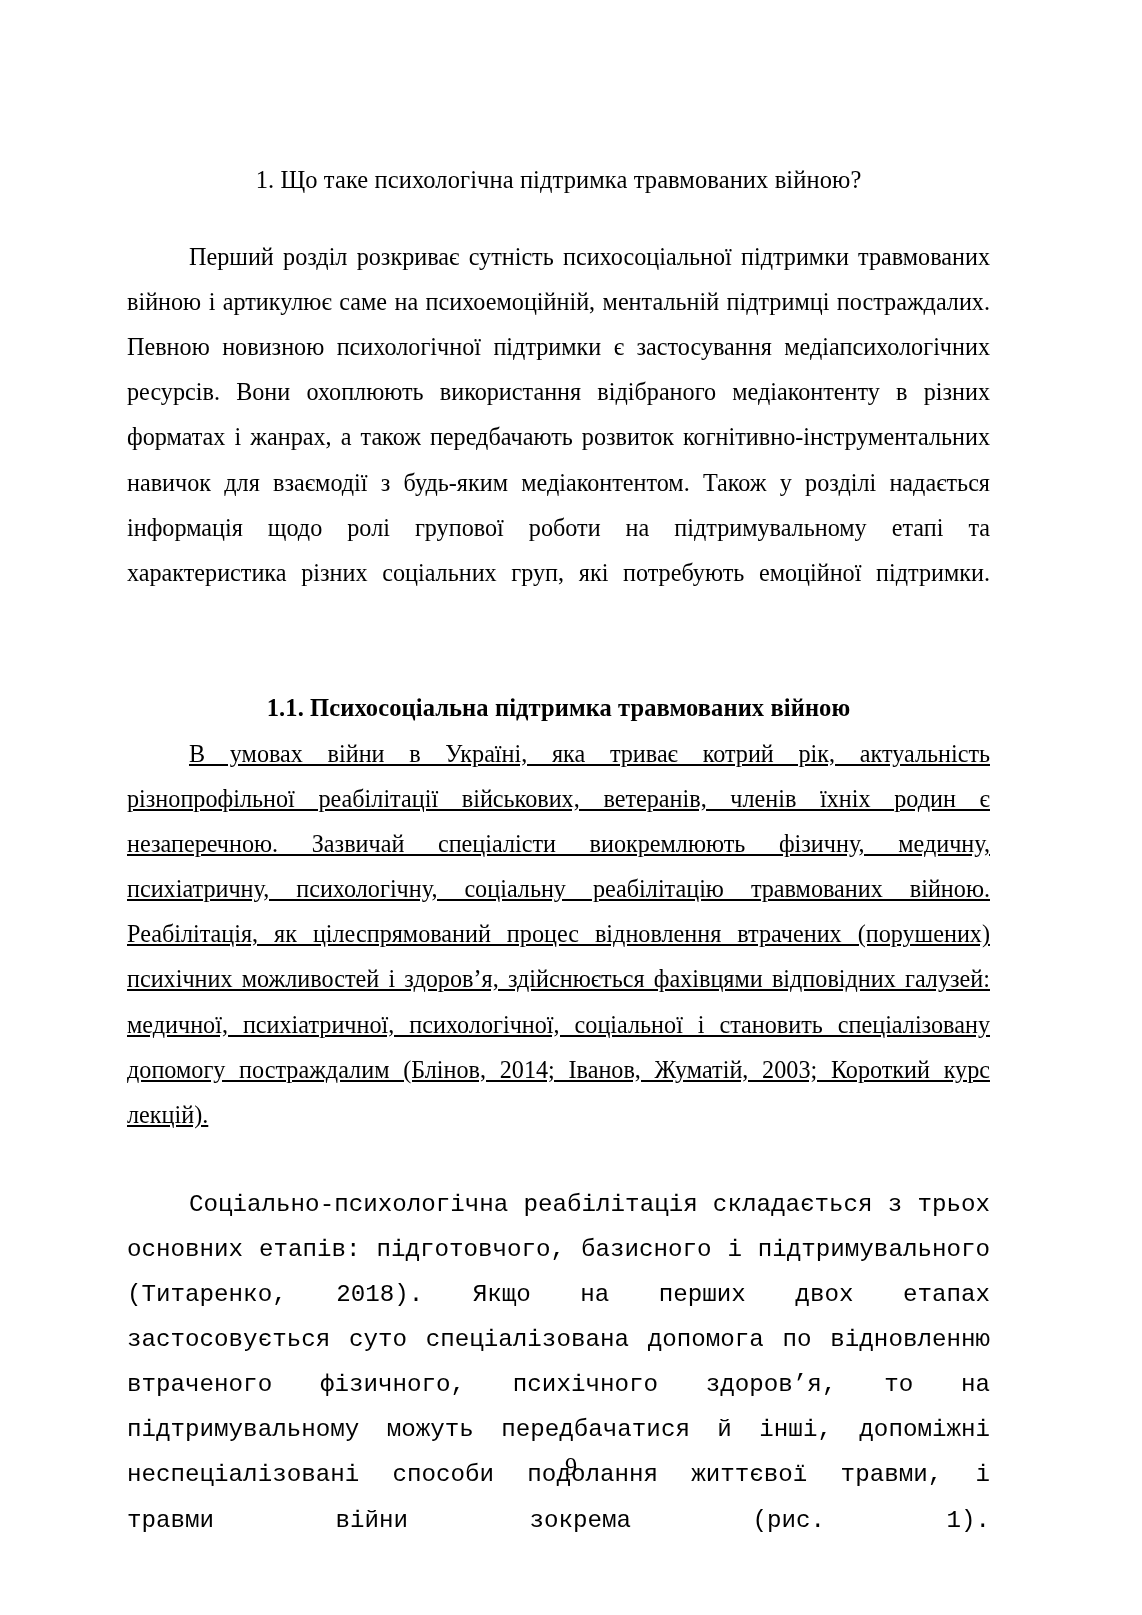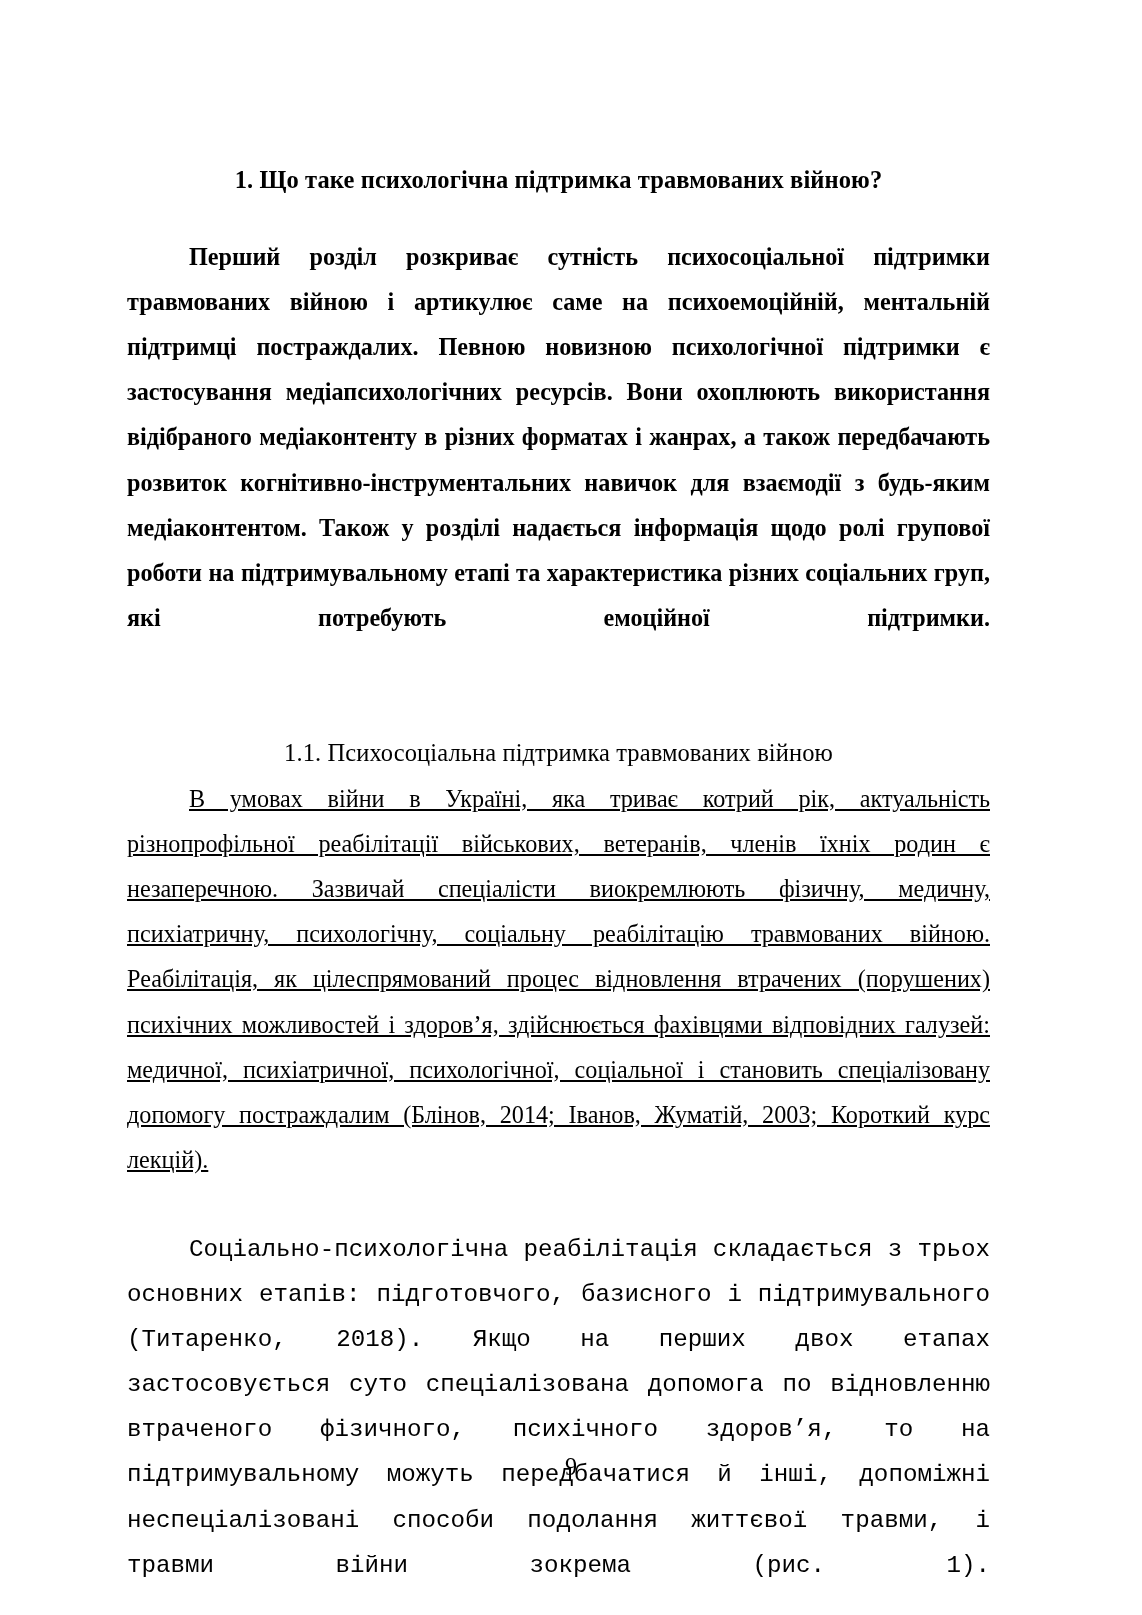--- a/index.html
+++ b/index.html
@@ -29,31 +29,31 @@
   .content {
     position: absolute;
     left: 127px;
     top: 0;
     width: 863px;
   }
 
   
   .chapter-title {
     font-size: 24.5px;
-    font-weight: bold;
+    font-weight: normal;
     text-align: center;
     line-height: 1.35;
     margin: 0;
     padding-top: 163px;
     letter-spacing: 0.1px;
   }
 
   .section-title {
     font-size: 24.5px;
-    font-weight: normal;
+    font-weight: bold;
     text-align: center;
     line-height: 1.35;
     margin: 0;
     padding-top: 51px;
     letter-spacing: 0.1px;
   }
 
   
   .para {
     font-size: 24.2px;
@@ -61,21 +61,20 @@
     text-align: justify;
     text-justify: inter-word;
     text-indent: 62px;
     margin: 0;
     hyphens: none;
     -webkit-hyphens: none;
   }
 
   .para.first-block {
     margin-top: 38px;
-    font-weight: bold;
   }
 
   .para.after-heading {
     margin-top: 7px;
     text-decoration: underline;
   }
 
   .para.tight {
     margin-top: 0;
     font-family: Liberation Mono, monospace;

